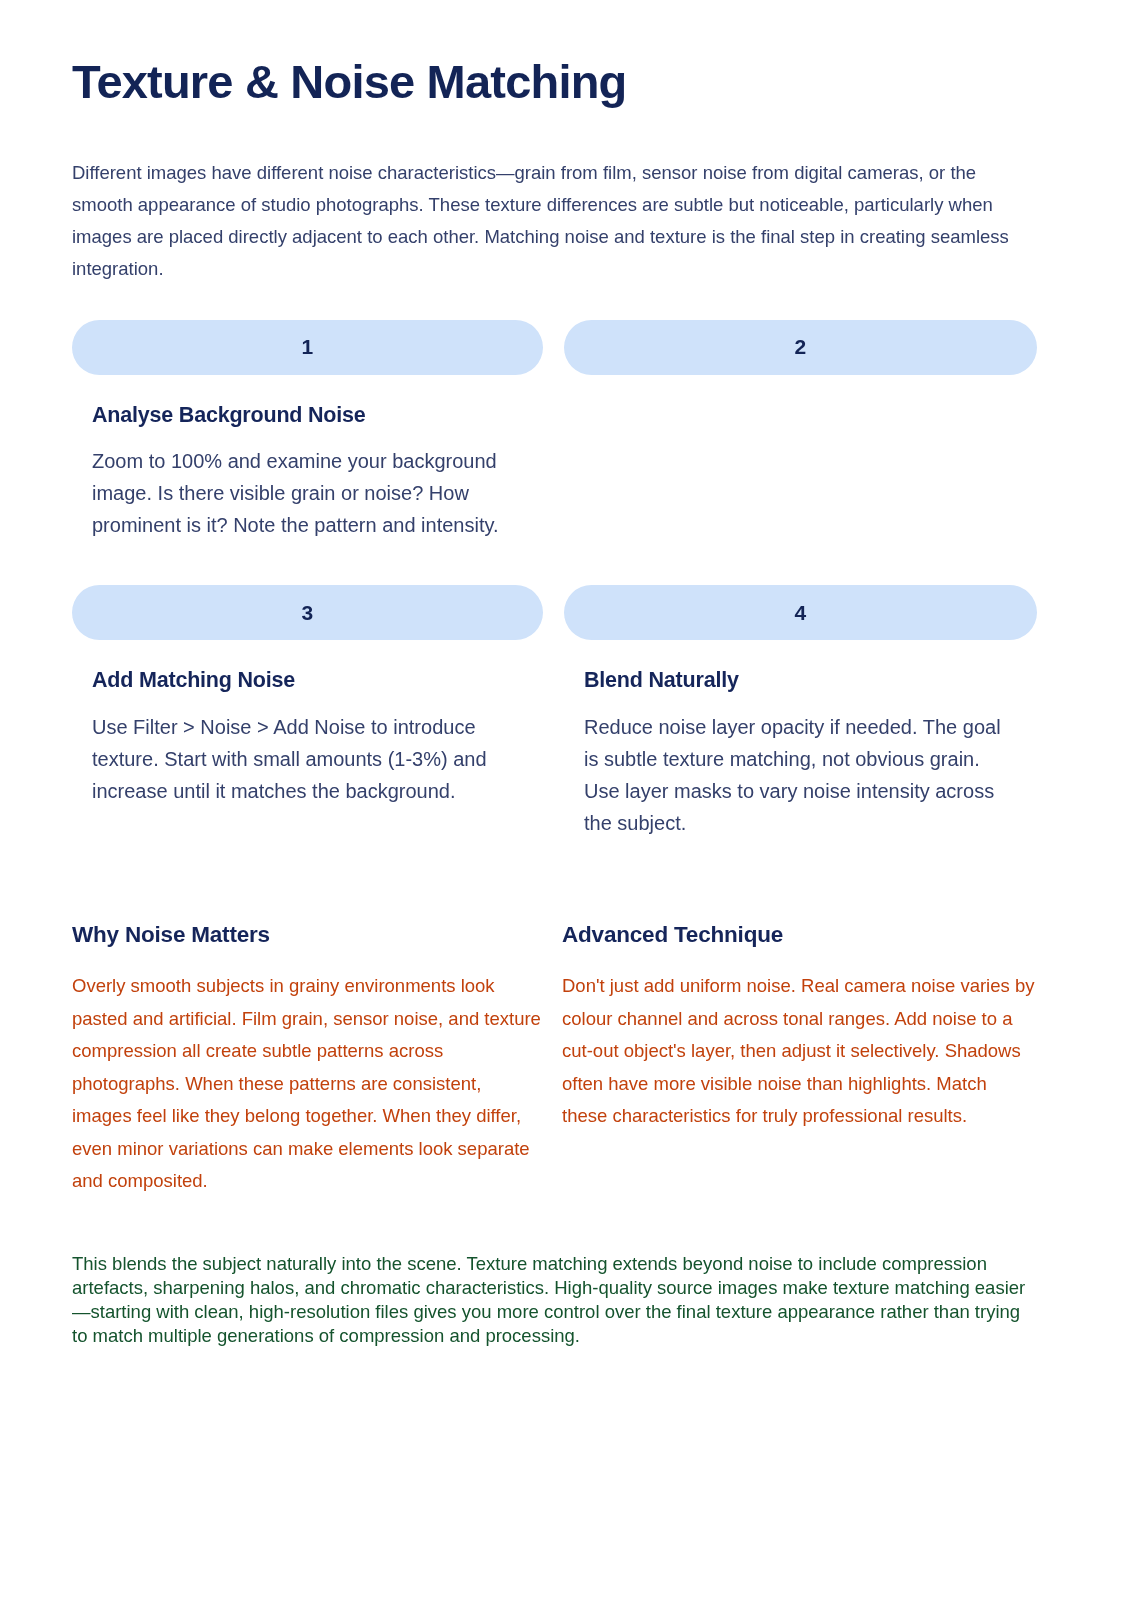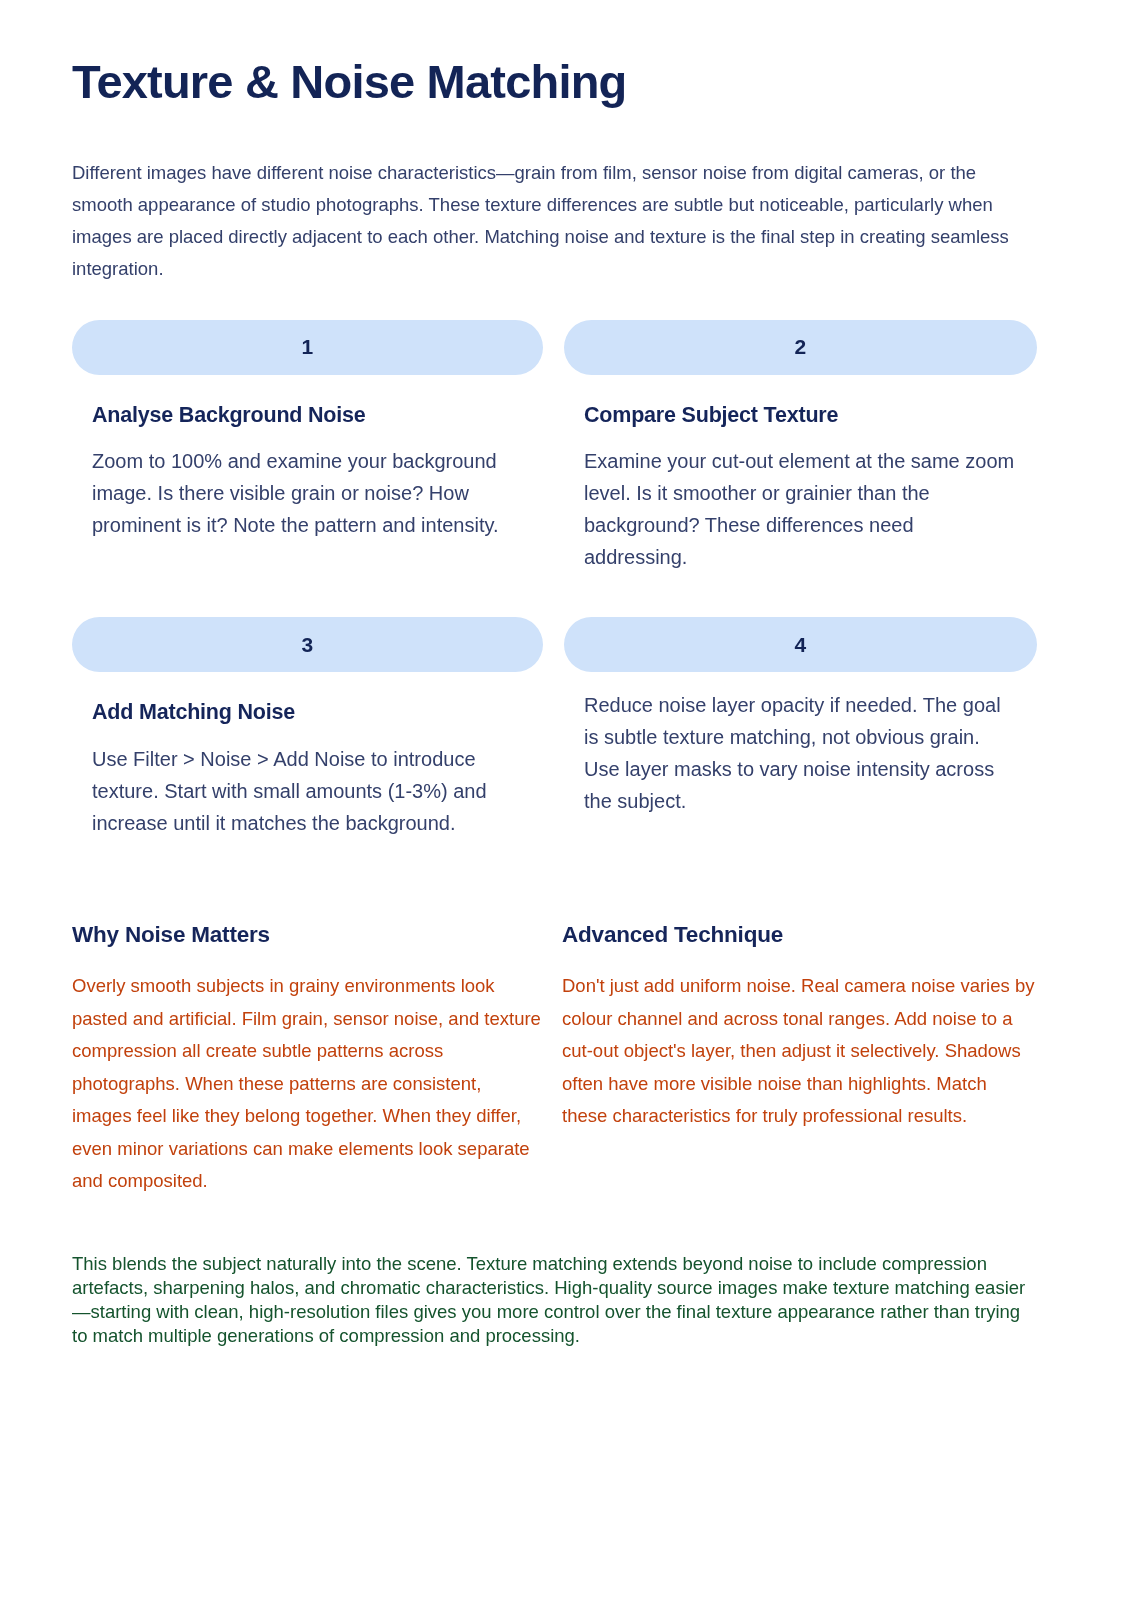--- a/index.html
+++ b/index.html
@@ -148,41 +148,38 @@
       <div class="step-body">
         <h2 class="step-title">Analyse Background Noise</h2>
         <p class="step-text">Zoom to 100% and examine your background image. Is there visible grain or noise? How prominent is it? Note the pattern and intensity.</p>
       </div>
     </div>
 
     <div class="step-card">
       <div class="step-pill">
         <span>2</span>
       </div>
-      <div class="step-body">
-        <h2 class="step-title">Compare Subject Texture</h2>
-        <p class="step-text">Examine your cut-out element at the same zoom level. Is it smoother or grainier than the background? These differences need addressing.</p>
-      </div>
     </div>
 
     <div class="step-card row2">
       <div class="step-pill">
         <span>3</span>
       </div>
       <div class="step-body">
         <h2 class="step-title">Add Matching Noise</h2>
         <p class="step-text">Use Filter &gt; Noise &gt; Add Noise to introduce texture. Start with small amounts (1-3%) and increase until it matches the background.</p>
       </div>
     </div>
 
     <div class="step-card row2">
       <div class="step-pill">
         <span>4</span>
       </div>
       <div class="step-body">
+        <h2 class="step-title">Blend Naturally</h2>
         <p class="step-text">Reduce noise layer opacity if needed. The goal is subtle texture matching, not obvious grain. Use layer masks to vary noise intensity across the subject.</p>
       </div>
     </div>
 
   </div>
 
   <div class="notes-grid">
 
     <div class="note-column">
       <h2 class="note-title">Why Noise Matters</h2>

